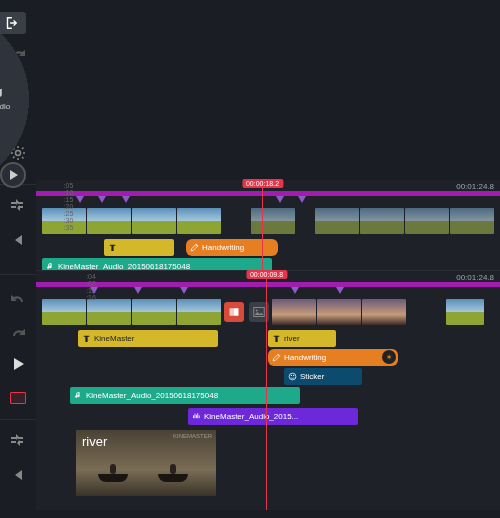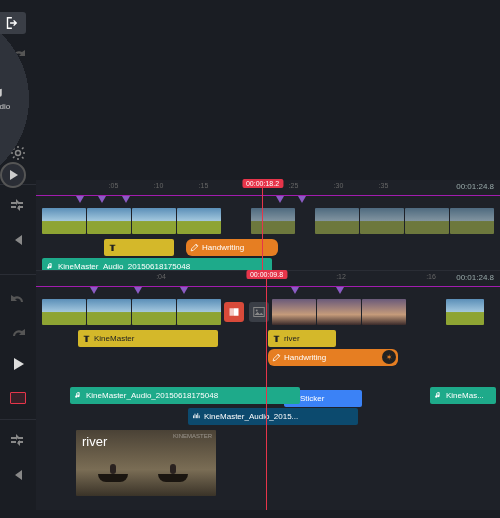--- a/index.html
+++ b/index.html
@@ -85,21 +85,22 @@
 
   
   .timeline-section {
     background:#1e2128;
     position:relative;
     padding-top:2px;
   }
   .ruler {
     height:14px; position:relative; display:flex;
     padding-left:10px; color:#666; font-size:7px;
-    border-bottom:1px solid #a21caf;
+    border-bottom:5px solid #a21caf;
+    flex-direction:column;
   }
   .ruler span{ width:45px; display:inline-block; text-align:center;}
   .marker-row{height:8px; position:relative;}
   .bookmark{position:absolute; top:0; width:0; height:0; border-left:4px solid transparent; border-right:4px solid transparent; border-top:7px solid #8b5cc4;}
   .playhead{
     position:absolute; top:0; bottom:0; left:226px; width:1px; background:#e6354a;
     z-index:50;
   }
   .playhead-badge{
     position:absolute; top:-1px; left:50%; transform:translateX(-50%);
@@ -118,22 +119,22 @@
   .clip-track{height:18px; position:relative; margin:1px 0;}
   .clip{
     position:absolute; height:17px; border-radius:2px; display:flex; align-items:center;
     padding:0 4px; gap:3px; font-size:8px; color:#fff; overflow:hidden; white-space:nowrap;
   }
   .clip svg{width:9px;height:9px;fill:#fff;flex-shrink:0;}
   .c-yellow{background:#d4b82a;color:#222;}
   .c-yellow svg{fill:#222;}
   .c-orange{background:#e67e22;border-radius:6px;}
   .c-teal{background:#1eaa8a;}
-  .c-red{background:#3b82f6;margin-top:22px;}
-  .c-purple{background:#0c4a6e;}
+  .c-red{background:#0c4a6e;}
+  .c-purple{background:#6d28d9;}
   .fx-badge{position:absolute;right:2px;top:1px;width:14px;height:14px;border-radius:50%;background:#222;display:flex;align-items:center;justify-content:center;color:#e67e22;font-size:8px;}
 
   .timeline2{border-top:1px solid #2a2d35;}
   .thumbs-right{margin-left:auto;display:flex;gap:2px;padding-right:10px;}
 
   
   .river-prev{
     margin:4px 0 0 40px; width:140px; height:66px;
     background:linear-gradient(to bottom,#4a4236 0%, #6b5f4a 40%, #7a6d55 60%, #3a3328 100%);
     position:relative; border-radius:1px;
@@ -473,26 +474,20 @@
             <span>Sticker</span>
           </div>
       </div>
       <div class="clip-track" style="height:20px">
         <div class="clip c-teal" style="left:34px;width:230px">
             <svg viewBox="0 0 16 16">
               <use href="#i-note"></use>
             </svg>
             <span>KineMaster_Audio_20150618175048</span>
           </div>
-        <div class="clip c-teal" style="left:394px;width:66px">
-            <svg viewBox="0 0 16 16">
-              <use href="#i-note"></use>
-            </svg>
-            <span>KineMas...</span>
-          </div>
       </div>
       <div class="clip-track">
         <div class="clip c-purple" style="left:152px;width:170px">
             <svg viewBox="0 0 16 16">
               <use href="#i-bars"></use>
             </svg>
             <span>KineMaster_Audio_2015...</span>
           </div>
       </div>
 

